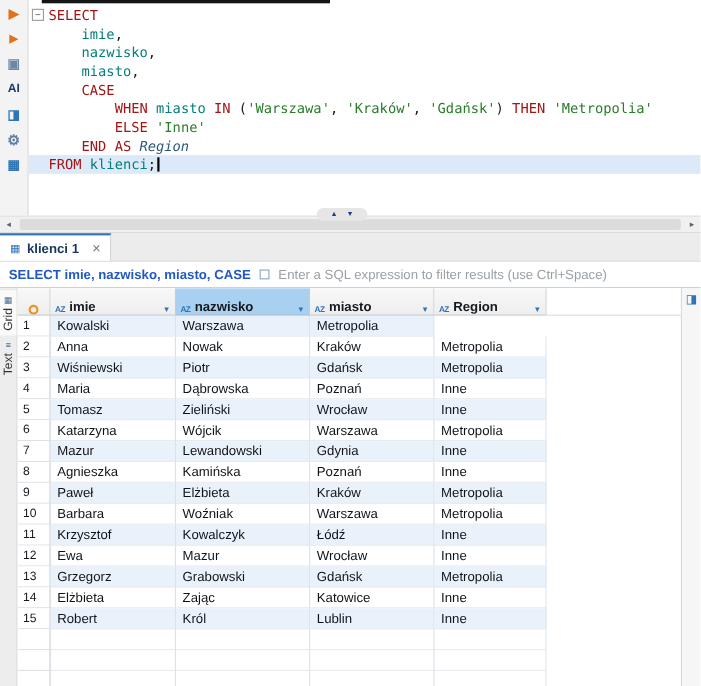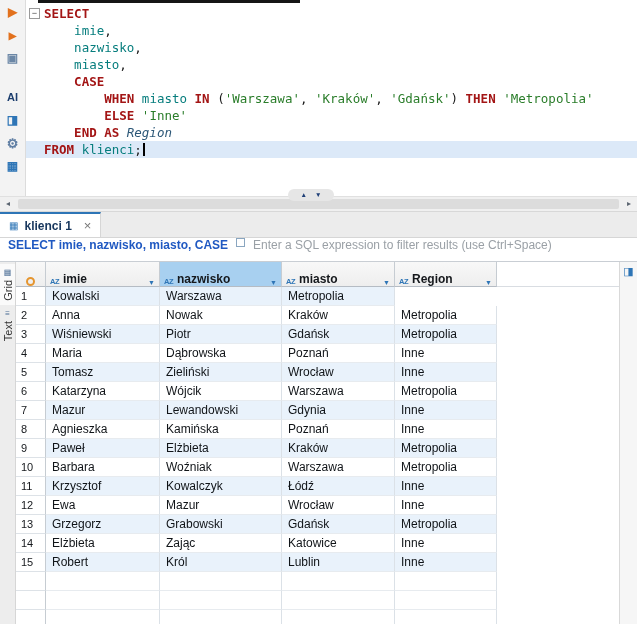--- a/index.html
+++ b/index.html
@@ -3,46 +3,46 @@
 <meta charset="utf-8">
 <style>
 *{margin:0;padding:0;box-sizing:border-box}
 html,body{width:637px;height:624px;overflow:hidden;background:#fff;font-family:"Liberation Sans",sans-serif}
 .app{position:relative;width:637px;height:624px;display:flex;flex-direction:column;background:#fff}
 .top-strip{position:absolute;left:38px;top:0;width:262px;height:3px;background:#151515;z-index:9}
 
 .editor-row{height:196px;display:flex;background:#fff}
 .ed-toolbar{width:26px;background:#f3f3f3;border-right:1px solid #dcdcdc;display:flex;flex-direction:column;align-items:center;padding-top:6px;gap:10px;flex:0 0 auto}
 .tb-icon{display:block;line-height:13px;cursor:default;font-weight:bold}
-.tb-icon.gap{margin-top:16px}
+.tb-icon.gap{margin-top:0}
 .ed-content{flex:1;position:relative;padding:5px 0 0 18px;font-family:"DejaVu Sans Mono",monospace;font-size:12.5px;overflow:hidden}
 .code-line{height:17px;line-height:17px;white-space:pre;margin-left:-18px;padding-left:18px;position:relative}
 .code-line.hl{background:var(--line-hl)}
-.tok-kw{color:var(--kw);font-weight:bold}
+.tok-kw{color:var(--kw);font-weight:normal}
 .tok-id{color:var(--id)}
 .tok-str{color:var(--str)}
 .tok-alias{color:var(--alias);font-style:italic}
 .tok-pl{color:#1a1a1a}
 .fold-box{position:absolute;left:3px;top:3px;width:11px;height:11px;border:1px solid #9a9a9a;background:#fff;font-size:9px;line-height:9px;text-align:center;color:#444;font-family:"Liberation Sans",sans-serif}
 .caret{display:inline-block;width:2px;height:13px;background:#000;vertical-align:-2px;margin-left:1px}
 
 .hscroll{height:16px;background:#f0f0f0;border-top:1px solid #e0e0e0;border-bottom:1px solid #d8d8d8;display:flex;align-items:center}
 .sb-btn{width:16px;text-align:center;font-size:8px;color:#5a6470;line-height:14px}
 .sb-track{flex:1;height:100%;position:relative}
 .sb-thumb{position:absolute;left:2px;right:2px;top:2px;bottom:2px;background:#dcdcdc;border-radius:2px}
 .sash{position:absolute;left:288px;top:189px;width:46px;height:12px;background:#e6e6e6;border-radius:6px;display:flex;align-items:center;justify-content:center;gap:8px;z-index:8}
 .sash span{font-size:6.5px;color:#1f3f77;line-height:12px}
 
 .tabbar{height:26px;background:#ececec;border-bottom:1px solid #d6d6d6;display:flex;align-items:stretch}
 .rtab{background:#fff;border-top:2px solid var(--accent);border-right:1px solid #d6d6d6;display:flex;align-items:center;padding:0 9px;gap:6px}
 .rtab-icon{font-size:10px;color:var(--accent)}
 .rtab-label{font-size:12px;font-weight:600;color:#17365d;white-space:nowrap}
 .rtab-close{font-size:13px;color:#777;margin-left:6px}
 
-.filterbar{height:24px;background:#fff;border-bottom:1px solid #c9ced4;display:flex;align-items:flex-start;padding:0 8px;gap:8px}
+.filterbar{height:24px;background:#fff;border-bottom:1px solid #c9ced4;display:flex;align-items:center;padding:0 8px;gap:8px}
 .fquery{font-size:12px;font-weight:700;color:#2059c2;white-space:nowrap}
 .expand-box{width:9px;height:9px;border:1px solid #8aa6c0;flex:0 0 auto}
 .fplaceholder{font-size:12px;color:#9aa0a6;white-space:nowrap;overflow:hidden}
 
 .results{flex:1;display:flex;min-height:0}
 .side-tabs{width:16px;background:#ededed;border-right:1px solid #d6d6d6;display:flex;flex-direction:column;align-items:center;padding-top:2px;flex:0 0 auto}
 .side-tab{display:flex;flex-direction:column;align-items:center;padding:4px 0;gap:3px;width:100%}
 .side-tab.active{background:#fafafa}
 .st-icon{font-size:8px;color:#4c6e96}
 .st-label{writing-mode:vertical-lr;transform:rotate(180deg);font-size:11px;color:#333}

